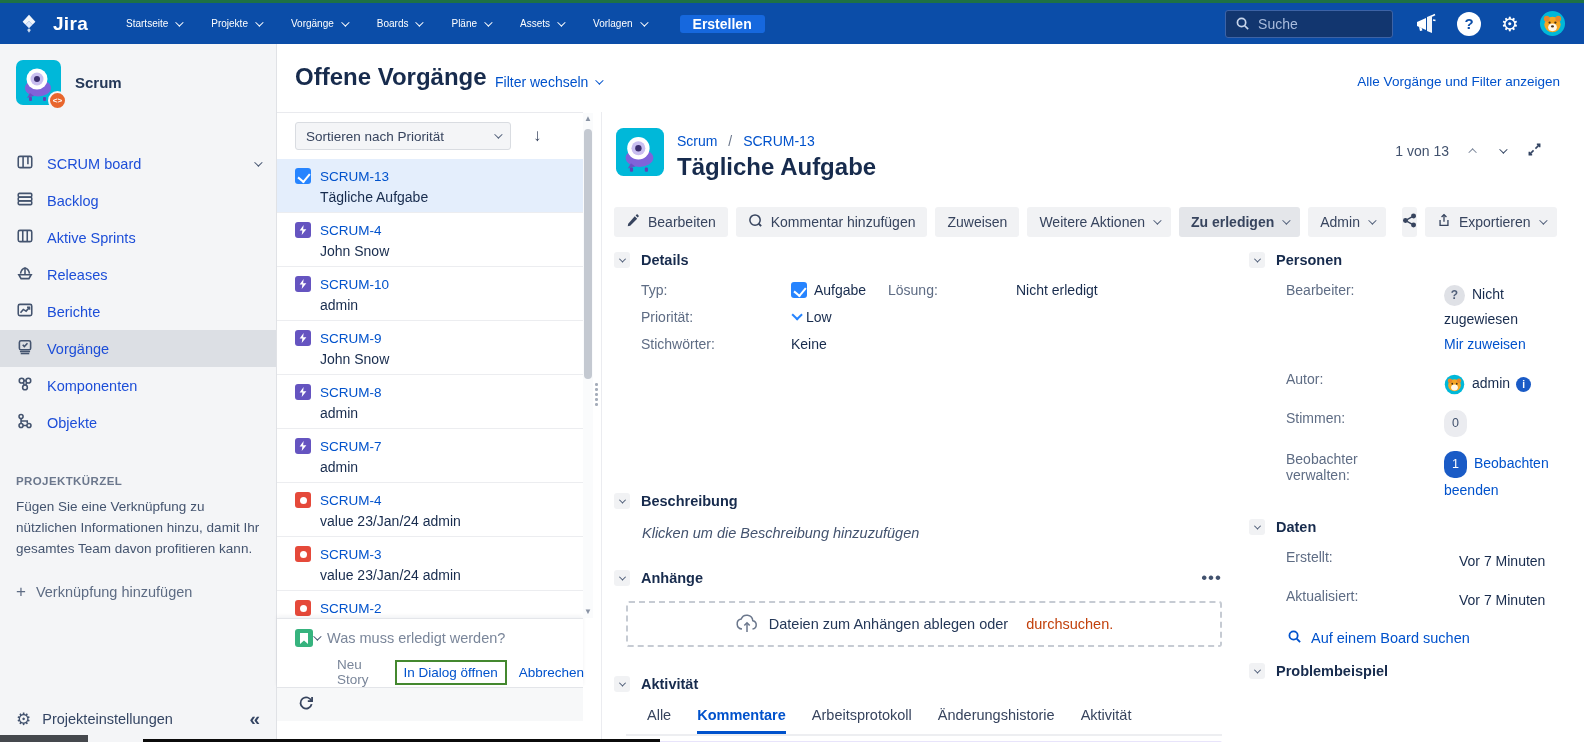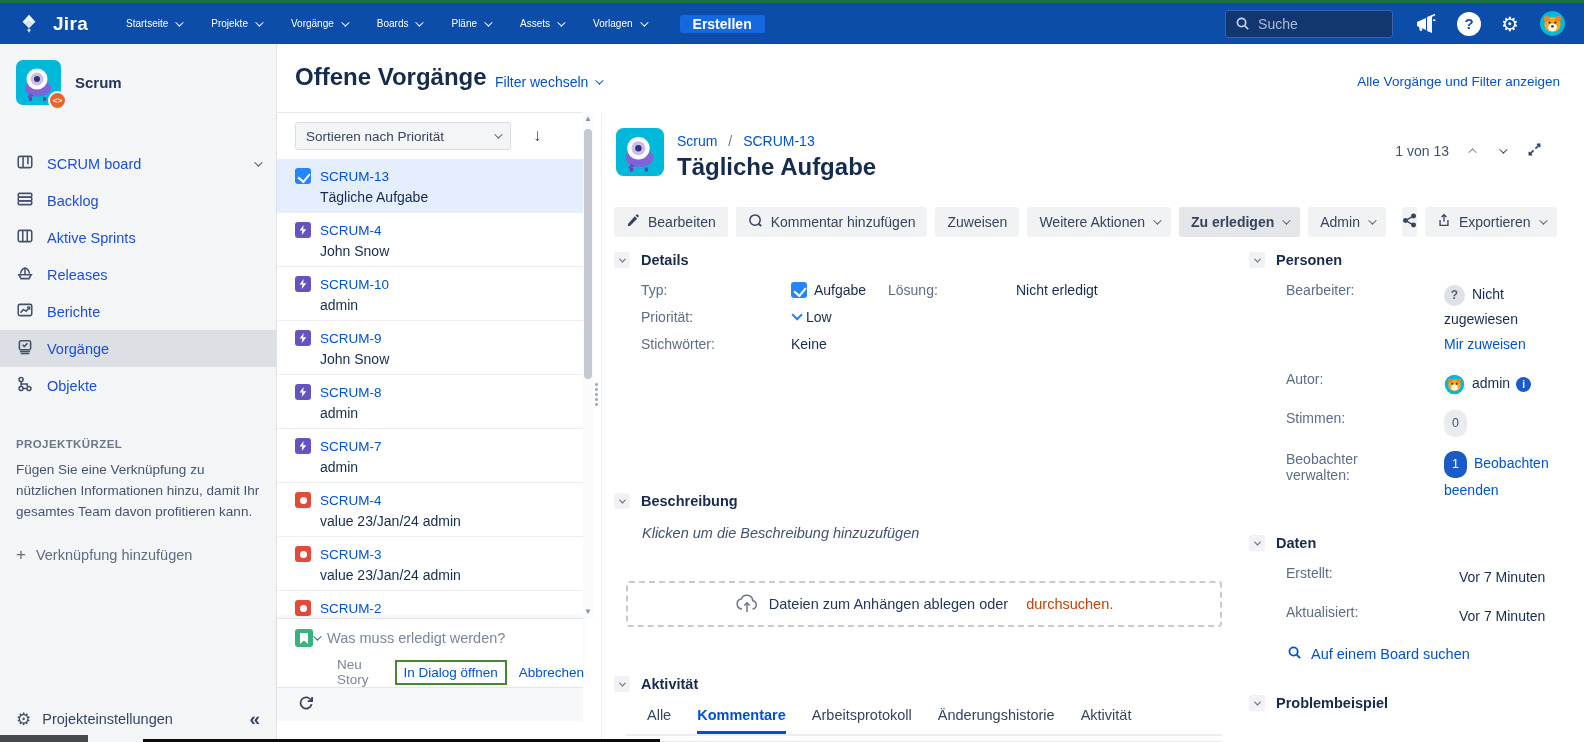--- a/index.html
+++ b/index.html
@@ -146,21 +146,21 @@
   .pp-row { display:flex; margin:14px 0 0 37px;gap:25px; }
   .pp-label { width:133px; color:#5E6C84; flex:none; }
   .pp-value { color:#172B4D; width:150px; line-height:25px; }
   .inline-ic { display:inline-flex; vertical-align:middle; margin-right:7px; }
   .q-avatar { width:21px; height:21px; border-radius:50%; background:#DFE1E6; color:#505F79; font-weight:bold; font-size:12px; display:inline-flex; align-items:center; justify-content:center; }
   .link { color:#0052CC; cursor:pointer; }
   .info-dot { display:inline-flex; width:15px; height:15px; border-radius:50%; background:#1A5BC6; color:#fff; font-size:10px; font-weight:bold; align-items:center; justify-content:center; margin-left:6px; vertical-align:middle; }
   .pill { display:inline-block; min-width:14px; text-align:center; border-radius:10px; padding:1px 8px; font-size:12.5px; }
   .pill-gray { background:#EBECF0; color:#42526E; }
   .pill-blue { background:#1A5BC6; color:#fff; margin-right:7px; }
-  .sec-gap { margin-top:32px; }
+  .sec-gap { margin-top:16px; }
   .dates-row .pp-label { width:148px; }
   .board-link { display:flex; align-items:center; gap:9px; margin:16px 0 0 38px; color:#0052CC; font-size:14.5px; cursor:pointer; }
 
   
   .bottom-dark1 { position:absolute; left:0; bottom:0; width:88px; height:7px; background:#45484D; }
   .bottom-dark2 { position:absolute; left:143px; bottom:0; width:517px; height:3px; background:#0B0B0B; }
 </style>
 </head>
 <body>
 
@@ -306,20 +306,29 @@
         <span>Berichte</span>
       </div>
       <div class="side-item selected">
         <span><svg width="18" height="18" viewBox="0 0 16 16" fill="none" stroke="#44546F" stroke-width="1.4">
               <rect x="3" y="2.5" width="10" height="8" rx="1.5"></rect>
               <polyline points="6,6 7.4,7.6 10.2,4.6"></polyline>
               <line x1="3.5" y1="12" x2="12.5" y2="12"></line>
               <line x1="4.2" y1="13.8" x2="11.8" y2="13.8"></line>
             </svg></span>
         <span>Vorgänge</span>
+      </div>
+      <div class="side-item">
+        <span><svg width="18" height="18" viewBox="0 0 16 16" fill="none" stroke="#44546F" stroke-width="1.4">
+              <circle cx="5" cy="5" r="2.1"></circle>
+              <circle cx="11" cy="5" r="2.1"></circle>
+              <circle cx="8" cy="11" r="2.1"></circle>
+              <path d="M6.5 6.7 7.3 9M9.5 6.7 8.7 9M7.1 5h1.8"></path>
+            </svg></span>
+        <span>Komponenten</span>
       </div>
       <div class="side-item">
         <span><svg width="18" height="18" viewBox="0 0 16 16" fill="none" stroke="#44546F" stroke-width="1.4">
               <circle cx="4.5" cy="4" r="1.8"></circle>
               <circle cx="4.5" cy="12" r="1.8"></circle>
               <circle cx="11.5" cy="12" r="1.8"></circle>
               <path d="M4.5 5.8v4.4M6.3 12h3.4M4.5 8h5.5V10"></path>
             </svg></span>
         <span>Objekte</span>
       </div>
@@ -580,20 +589,29 @@
         <div class="sec-head">
           <span class="sec-chev">
               <span class="chev"></span>
             </span>
           <span>Beschreibung</span>
         </div>
         <div class="desc-ph">Klicken um die Beschreibung hinzuzufügen</div>
       </div>
 
       <div class="d-attach">
+        <div class="attach-head">
+          <div class="sec-head">
+            <span class="sec-chev">
+                <span class="chev"></span>
+              </span>
+            <span>Anhänge</span>
+          </div>
+          <span class="dots-menu">•••</span>
+        </div>
         <div class="dropzone">
           <span>
             <svg width="24" height="20" viewBox="0 0 24 20" fill="none" stroke="#6B778C" stroke-width="1.5">
                 <path d="M7 16a5 5 0 0 1-.8-9.9 6 6 0 0 1 11.6 1.6A4.2 4.2 0 0 1 17.5 16"></path>
                 <line x1="12" y1="10" x2="12" y2="19"></line>
                 <polyline points="9.3,12.6 12,9.8 14.7,12.6"></polyline>
               </svg>
           </span>
           <span>Dateien zum Anhängen ablegen oder</span>
           <span class="browse-link">durchsuchen.</span>

